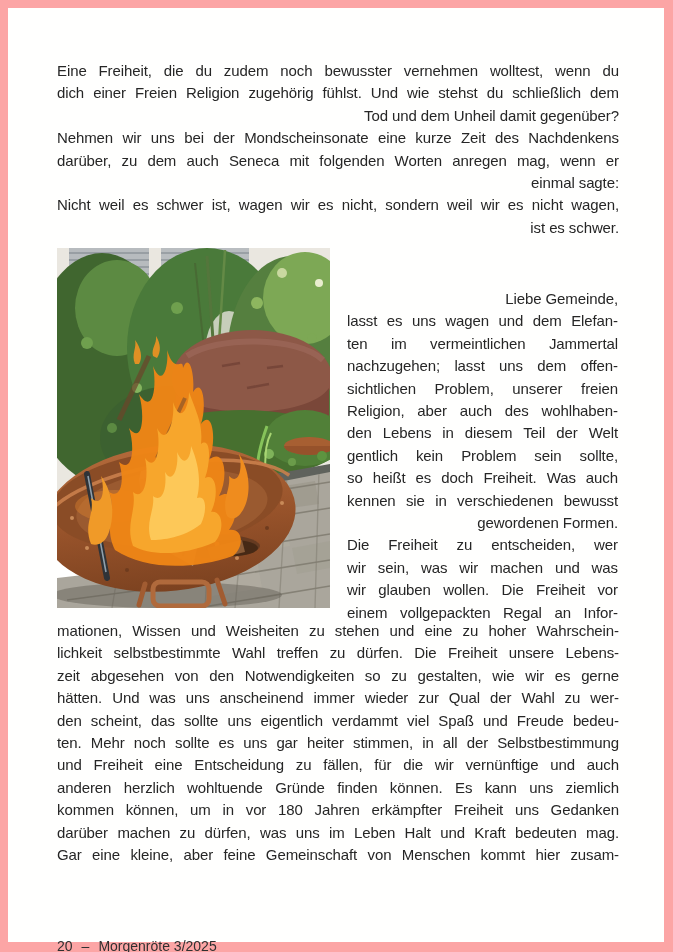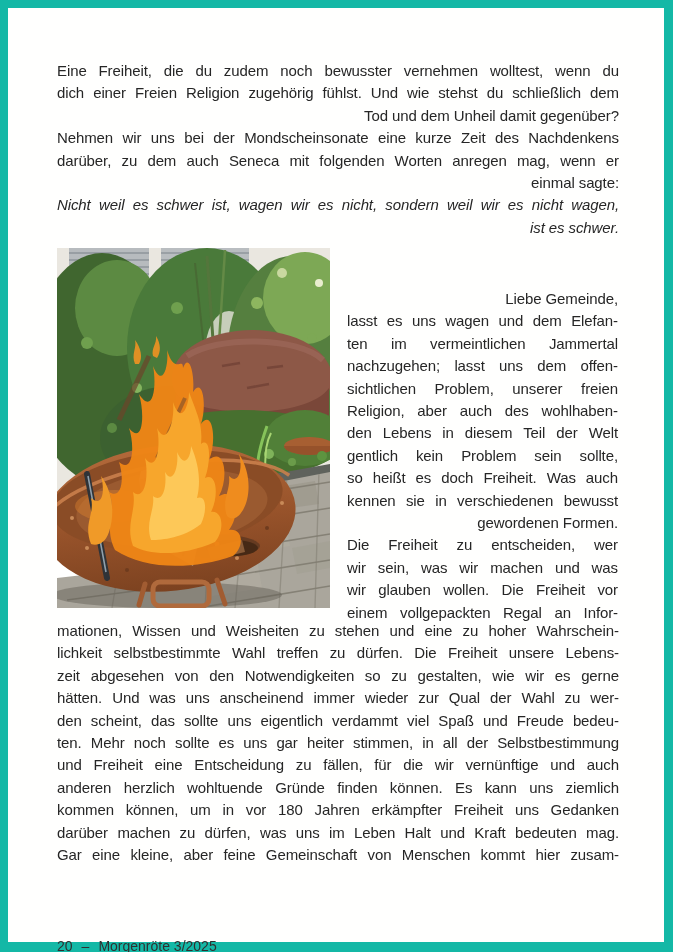--- a/index.html
+++ b/index.html
@@ -1,26 +1,26 @@
 <!DOCTYPE html>
 <html><head>
 <meta charset="utf-8">
 <style>
   html,body{margin:0;padding:0;background:#444;}
   .page{
-    position:relative;width:673px;height:952px;background:#14b8a6;
+    position:relative;width:673px;height:952px;background:#fca5a5;
     font-family:"Liberation Sans","DejaVu Sans",sans-serif;
     overflow:hidden;margin:0 auto;
   }
   .sheet{position:absolute;left:8px;top:8px;right:9px;bottom:10px;background:#fffffe;z-index:1;}
   .block{position:absolute;z-index:2;color:#262626;font-size:15px;line-height:22.4px;letter-spacing:-0.1px;}
   .tline{text-align:right;}
   .tline.just{text-align:justify;text-align-last:justify;}
   .intro{left:57px;top:60px;width:562px;}
-  .quoteblock{font-style:italic;}
+  .quoteblock{}
   .photo-wrap{position:absolute;left:57px;top:248px;width:273px;height:360px;z-index:2;}
   .photo-wrap svg{display:block;}
   .rightcol{left:347px;top:240px;width:271px;margin-top:48px;}
   .bodyblock{left:57px;top:620px;width:562px;}
   .footer{left:57px;top:897px;width:562px;font-size:14px;line-height:18px;color:#303030;letter-spacing:0;}
   .footer span{display:inline-block;margin-top:40px;}
   .footer .sep{margin:0 9px;}
 </style>
 </head>
 <body>

